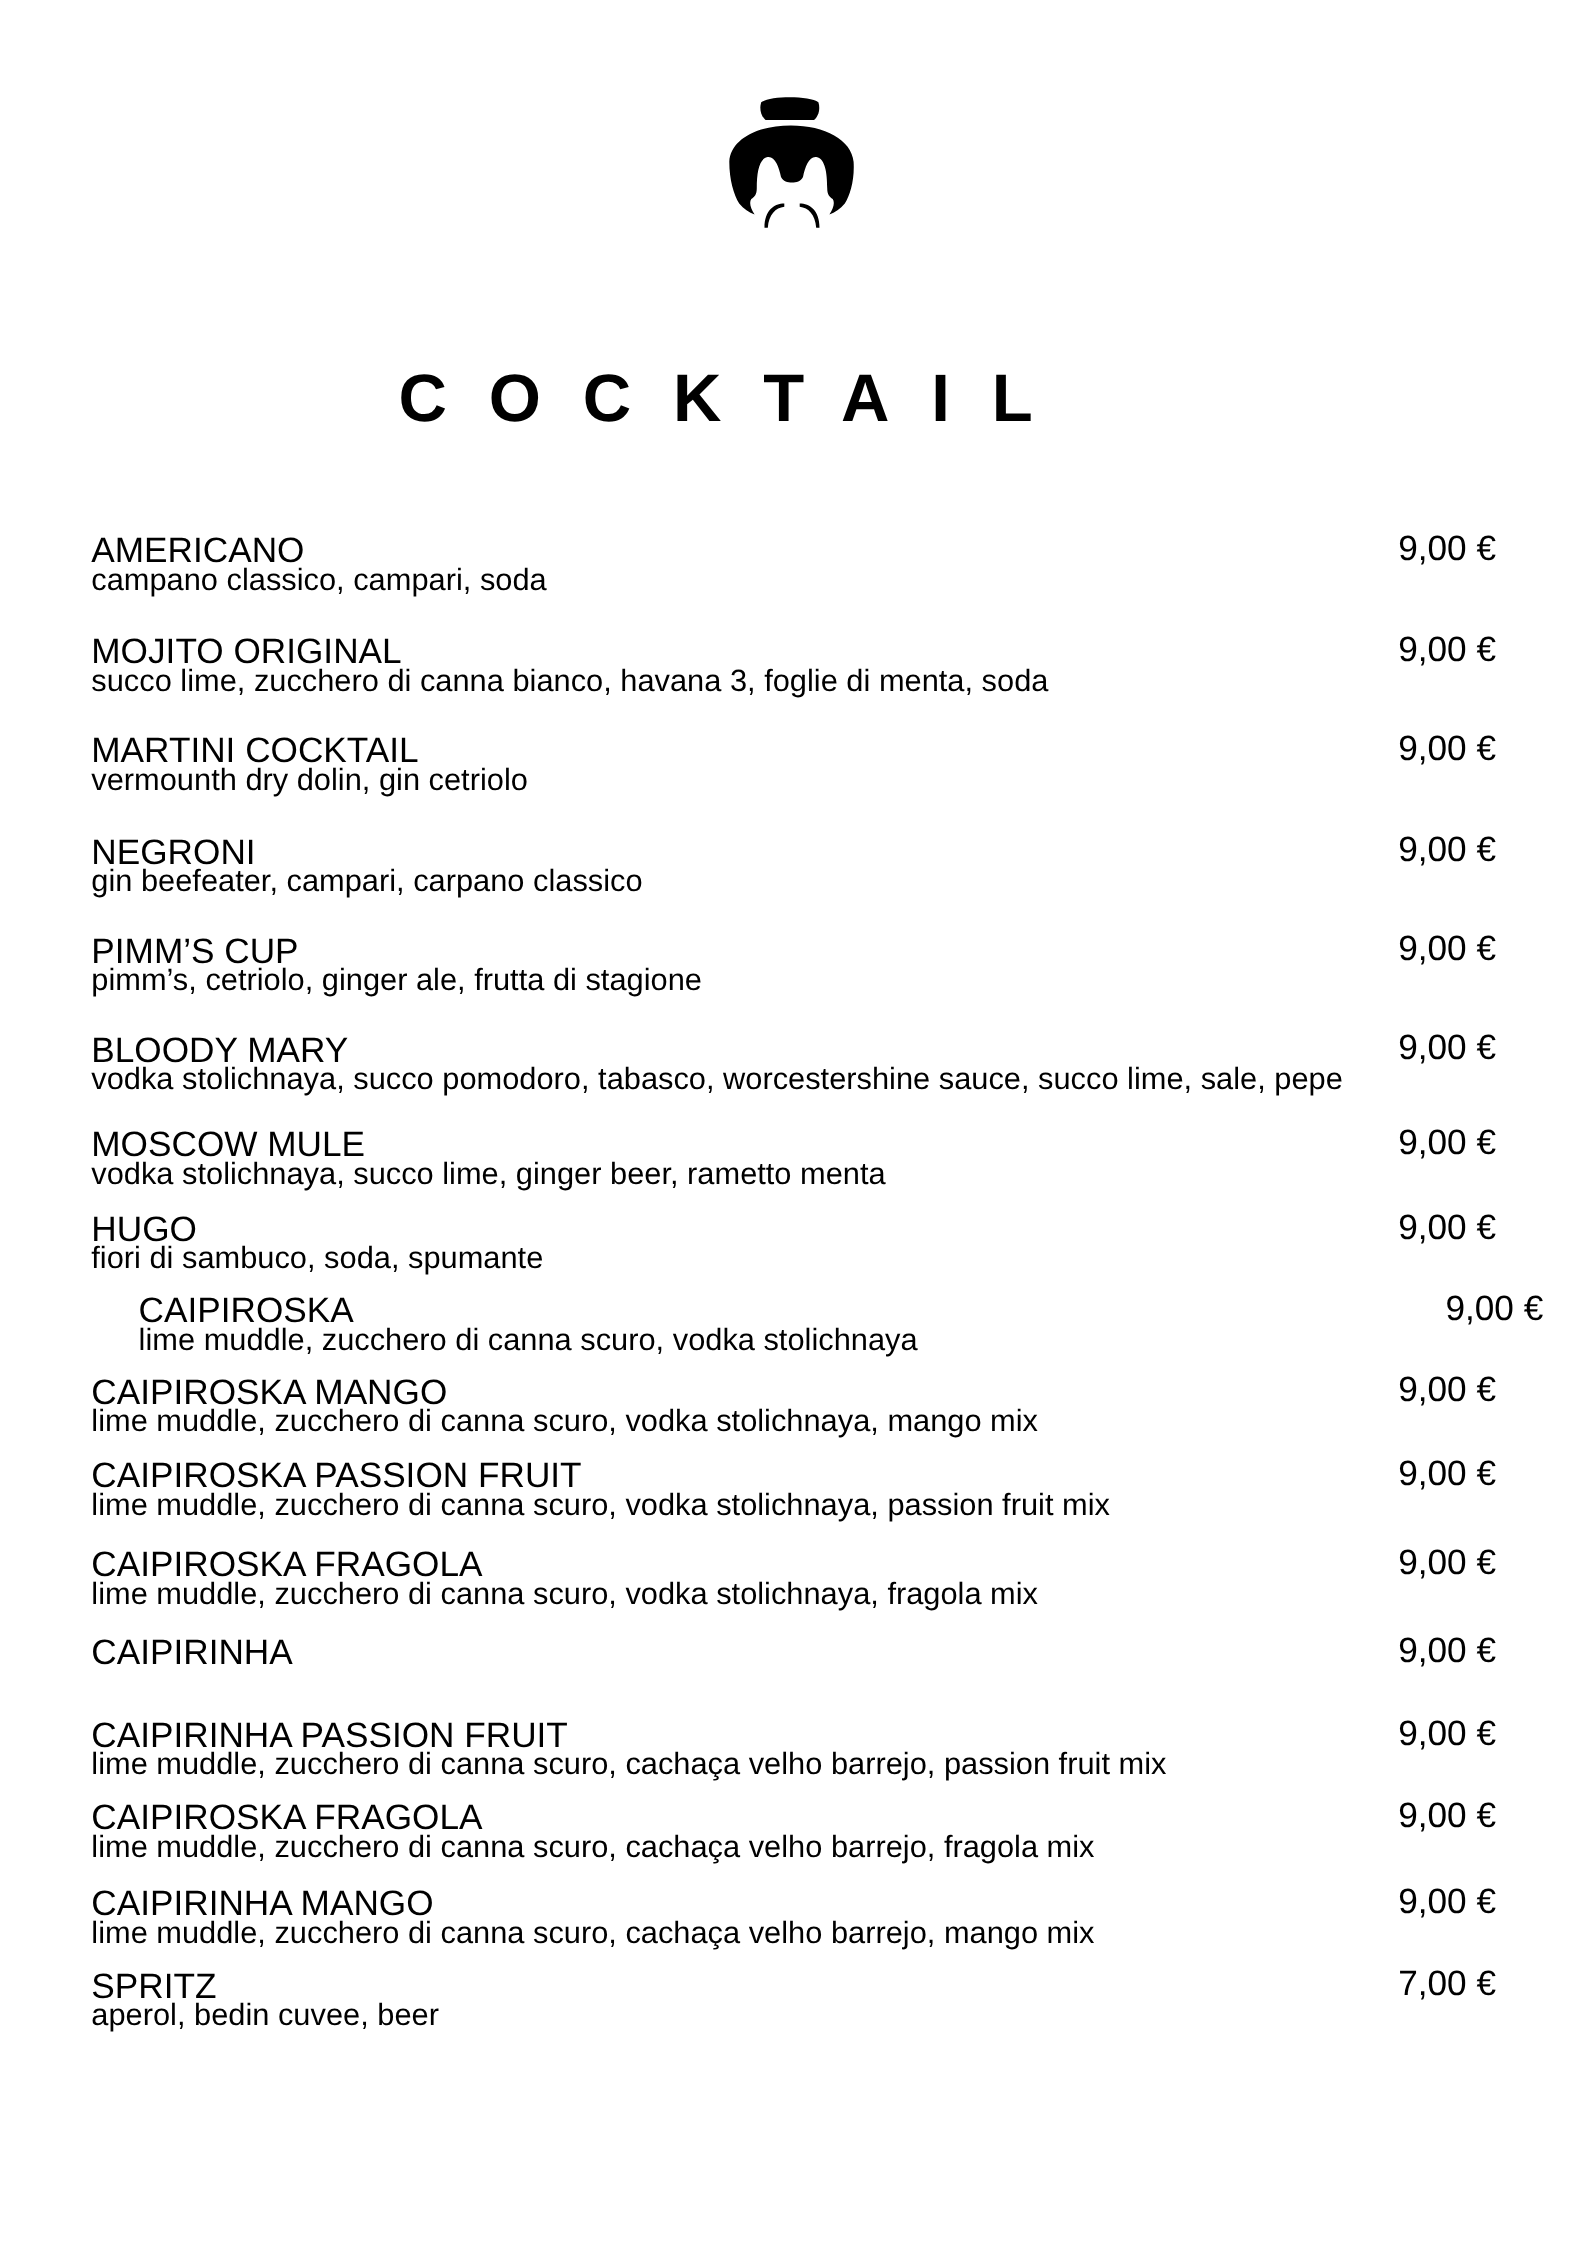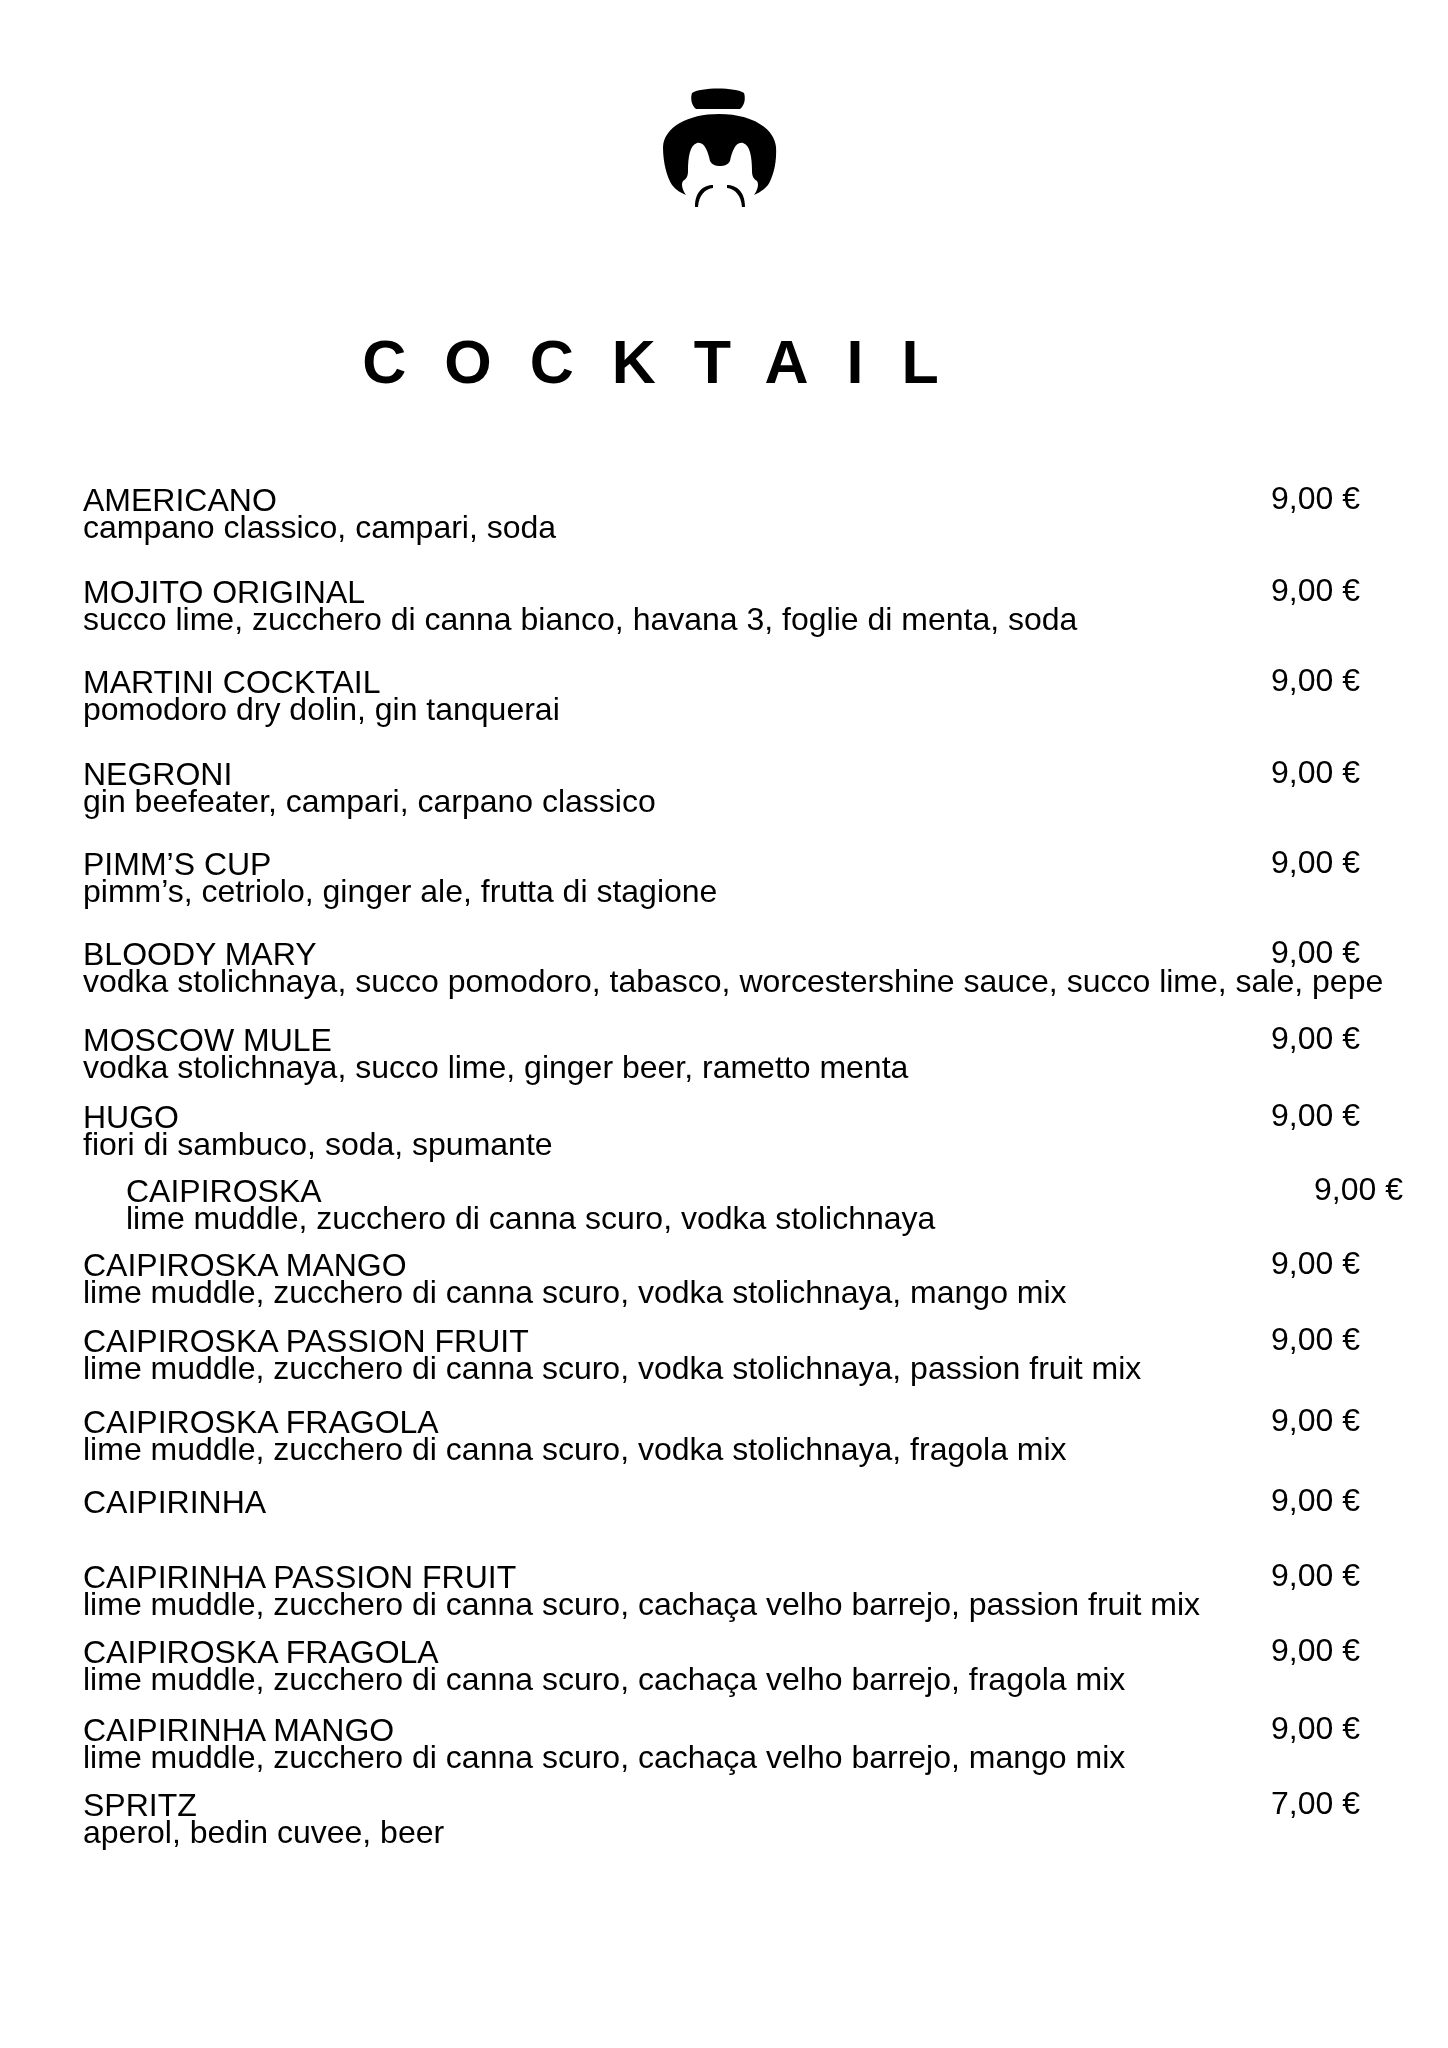--- a/index.html
+++ b/index.html
@@ -6,21 +6,21 @@
   body { width: 1448px; height: 2048px; position: relative; overflow: hidden;
          font-family: "Liberation Sans", "DejaVu Sans", sans-serif; color: #000; }
   .logo { position: absolute; left: 660px; top: 85px; width: 130px; height: 130px; }
   .logo svg { width: 130px; height: 130px; display: block; }
   .title { position: absolute; left: 0; width: 1301px; top: 286px; text-align: center;
            font-weight: bold; font-size: 61px; line-height: 70px; letter-spacing: 38px;
            padding-left: 38px; box-sizing: border-box; }
   .menu { position: absolute; left: 0; top: 0; width: 1448px; height: 2048px; }
   .row { position: absolute; left: 83px; width: 1277px; height: 64px; }
   .row .name { position: absolute; left: 0; top: 0; font-size: 32px; line-height: 32px; white-space: nowrap; }
-  .row .desc { position: absolute; left: 0; top: 29px; font-size: 32px; line-height: 28px; white-space: nowrap; }
+  .row .desc { position: absolute; left: 0; top: 29px; font-size: 28px; line-height: 28px; white-space: nowrap; }
   .row .price { position: absolute; right: 0; top: -2px; font-size: 32px; line-height: 32px; white-space: nowrap; text-align: right; }
   .row:nth-child(1)  { top: 484px; }
   .row:nth-child(2)  { top: 576px; }
   .row:nth-child(3)  { top: 666px; }
   .row:nth-child(4)  { top: 758px; }
   .row:nth-child(5)  { top: 848px; }
   .row:nth-child(6)  { top: 938px; }
   .row:nth-child(7)  { top: 1024px; }
   .row:nth-child(8)  { top: 1101px; }
   .row:nth-child(9)  { top: 1175px; margin-left: 43px; }
@@ -65,21 +65,21 @@
   </div>
 
   <div class="row">
     <div class="name">MOJITO ORIGINAL</div>
     <div class="desc">succo lime, zucchero di canna bianco, havana 3, foglie di menta, soda</div>
     <div class="price">9,00 €</div>
   </div>
 
   <div class="row">
     <div class="name">MARTINI COCKTAIL</div>
-    <div class="desc">pomodoro dry dolin, gin tanquerai</div>
+    <div class="desc">vermounth dry dolin, gin cetriolo</div>
     <div class="price">9,00 €</div>
   </div>
 
   <div class="row">
     <div class="name">NEGRONI</div>
     <div class="desc">gin beefeater, campari, carpano classico</div>
     <div class="price">9,00 €</div>
   </div>
 
   <div class="row">

